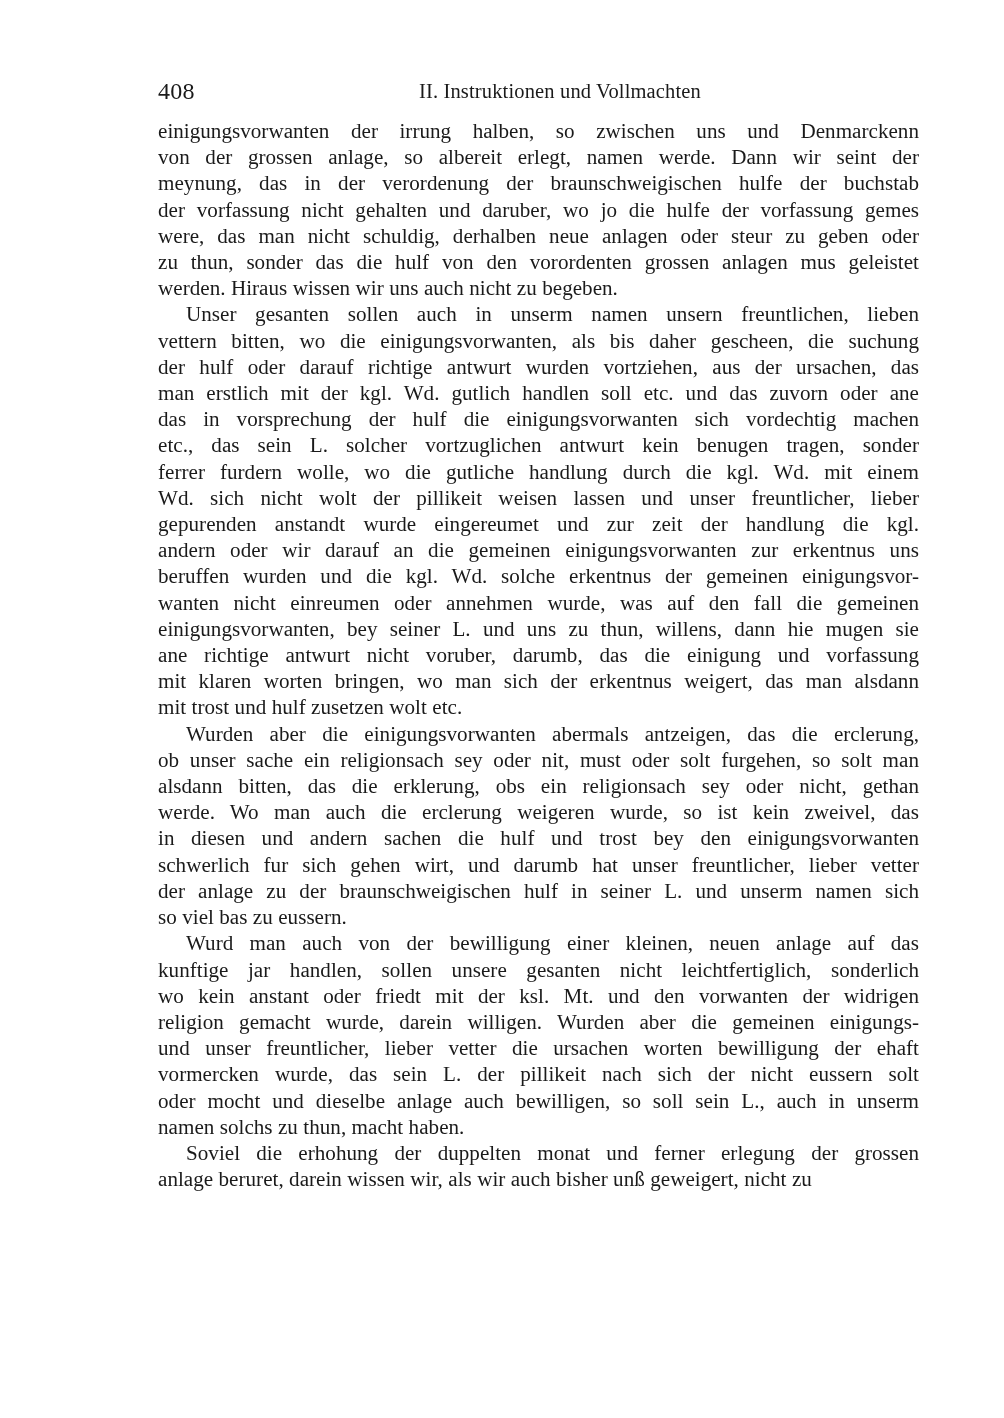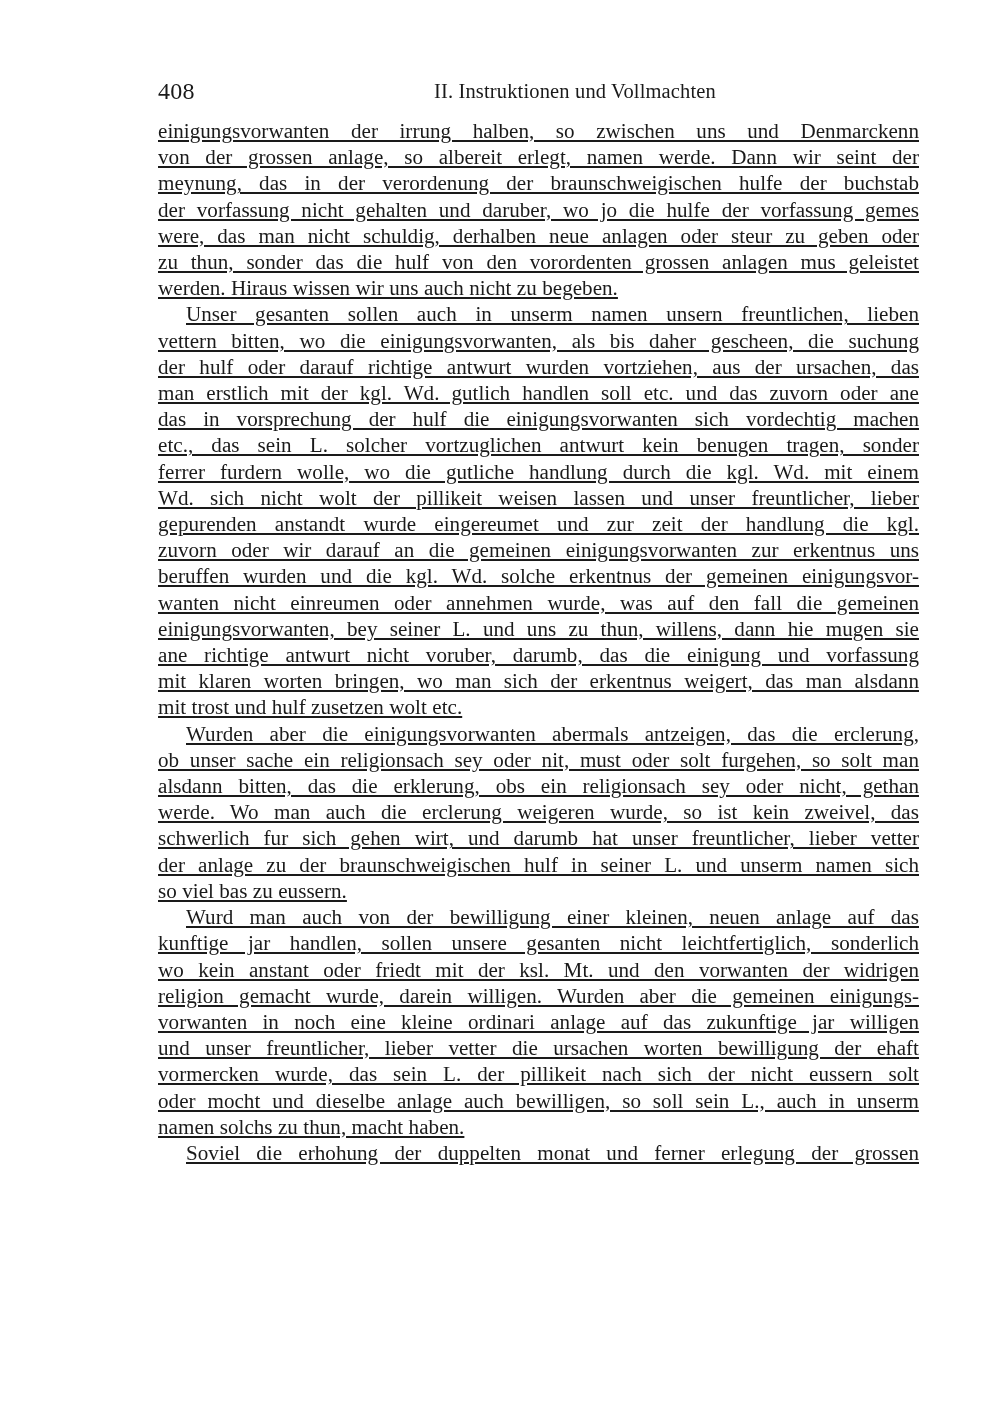--- a/index.html
+++ b/index.html
@@ -38,38 +38,37 @@
     position: absolute;
     left: 0;
     top: 0;
     font-size: 24px;
     line-height: 30px;
     letter-spacing: 0.3px;
     color: #1a1a1a;
   }
   .head-title {
     position: absolute;
-    left: 15px;
+    left: 0;
     top: 0;
     width: 760px;
     text-align: center;
     font-size: 20.5px;
     line-height: 30px;
     letter-spacing: 0.15px;
     color: #1a1a1a;
     transform: translateX(22px);
   }
 
   
   .textblock {
     position: absolute;
     left: 158px;
     top: 118px;
     width: 761px;
-    text-decoration: underline;
   }
 
   .para {
     margin: 0;
     font-size: 21.1px;
     line-height: 26.2px;
     text-align: justify;
     text-align-last: left;
     letter-spacing: 0.02px;
     word-spacing: 0.1px;
@@ -117,46 +116,47 @@
       <p class="para">
         <span class="line first-indent">Unser gesanten sollen auch in unserm namen unsern freuntlichen, lieben</span>
         <span class="line">vettern bitten, wo die einigungsvorwanten, als bis daher gescheen, die suchung</span>
         <span class="line">der hulf oder darauf richtige antwurt wurden vortziehen, aus der ursachen, das</span>
         <span class="line">man erstlich mit der kgl. Wd. gutlich handlen soll etc. und das zuvorn oder ane</span>
         <span class="line">das in vorsprechung der hulf die einigungsvorwanten sich vordechtig machen</span>
         <span class="line">etc., das sein L. solcher vortzuglichen antwurt kein benugen tragen, sonder</span>
         <span class="line">ferrer furdern wolle, wo die gutliche handlung durch die kgl. Wd. mit einem</span>
         <span class="line">Wd. sich nicht wolt der pillikeit weisen lassen und unser freuntlicher, lieber</span>
         <span class="line">gepurenden anstandt wurde eingereumet und zur zeit der handlung die kgl.</span>
-        <span class="line">zuvorn oder wir darauf an die gemeinen einigungsvorwanten zur erkentnus uns</span>
+        <span class="line">andern oder wir darauf an die gemeinen einigungsvorwanten zur erkentnus uns</span>
         <span class="line">beruffen wurden und die kgl. Wd. solche erkentnus der gemeinen einigungsvor-</span>
         <span class="line">wanten nicht einreumen oder annehmen wurde, was auf den fall die gemeinen</span>
         <span class="line">einigungsvorwanten, bey seiner L. und uns zu thun, willens, dann hie mugen sie</span>
         <span class="line">ane richtige antwurt nicht voruber, darumb, das die einigung und vorfassung</span>
         <span class="line">mit klaren worten bringen, wo man sich der erkentnus weigert, das man alsdann</span>
         <span class="line last">mit trost und hulf zusetzen wolt etc.</span>
       </p>
       <p class="para">
         <span class="line first-indent">Wurden aber die einigungsvorwanten abermals antzeigen, das die erclerung,</span>
         <span class="line">ob unser sache ein religionsach sey oder nit, must oder solt furgehen, so solt man</span>
         <span class="line">alsdann bitten, das die erklerung, obs ein religionsach sey oder nicht, gethan</span>
         <span class="line">werde. Wo man auch die erclerung weigeren wurde, so ist kein zweivel, das</span>
+        <span class="line">in diesen und andern sachen die hulf und trost bey den einigungsvorwanten</span>
         <span class="line">schwerlich fur sich gehen wirt, und darumb hat unser freuntlicher, lieber vetter</span>
         <span class="line">der anlage zu der braunschweigischen hulf in seiner L. und unserm namen sich</span>
         <span class="line last">so viel bas zu eussern.</span>
       </p>
       <p class="para">
         <span class="line first-indent">Wurd man auch von der bewilligung einer kleinen, neuen anlage auf das</span>
         <span class="line">kunftige jar handlen, sollen unsere gesanten nicht leichtfertiglich, sonderlich</span>
         <span class="line">wo kein anstant oder friedt mit der ksl. Mt. und den vorwanten der widrigen</span>
         <span class="line">religion gemacht wurde, darein willigen. Wurden aber die gemeinen einigungs-</span>
-        <span class="line">vorwanten in noch eine kleine ordinari anlage auf das zukunftige jar willigen</span>
         <span class="line">und unser freuntlicher, lieber vetter die ursachen worten bewilligung der ehaft</span>
         <span class="line">vormercken wurde, das sein L. der pillikeit nach sich der nicht eussern solt</span>
         <span class="line">oder mocht und dieselbe anlage auch bewilligen, so soll sein L., auch in unserm</span>
         <span class="line last">namen solchs zu thun, macht haben.</span>
       </p>
       <p class="para">
         <span class="line first-indent">Soviel die erhohung der duppelten monat und ferner erlegung der grossen</span>
+        <span class="line last">anlage beruret, darein wissen wir, als wir auch bisher unß geweigert, nicht zu</span>
       </p>
     </div>
 
 </div>
 
 </body></html>

